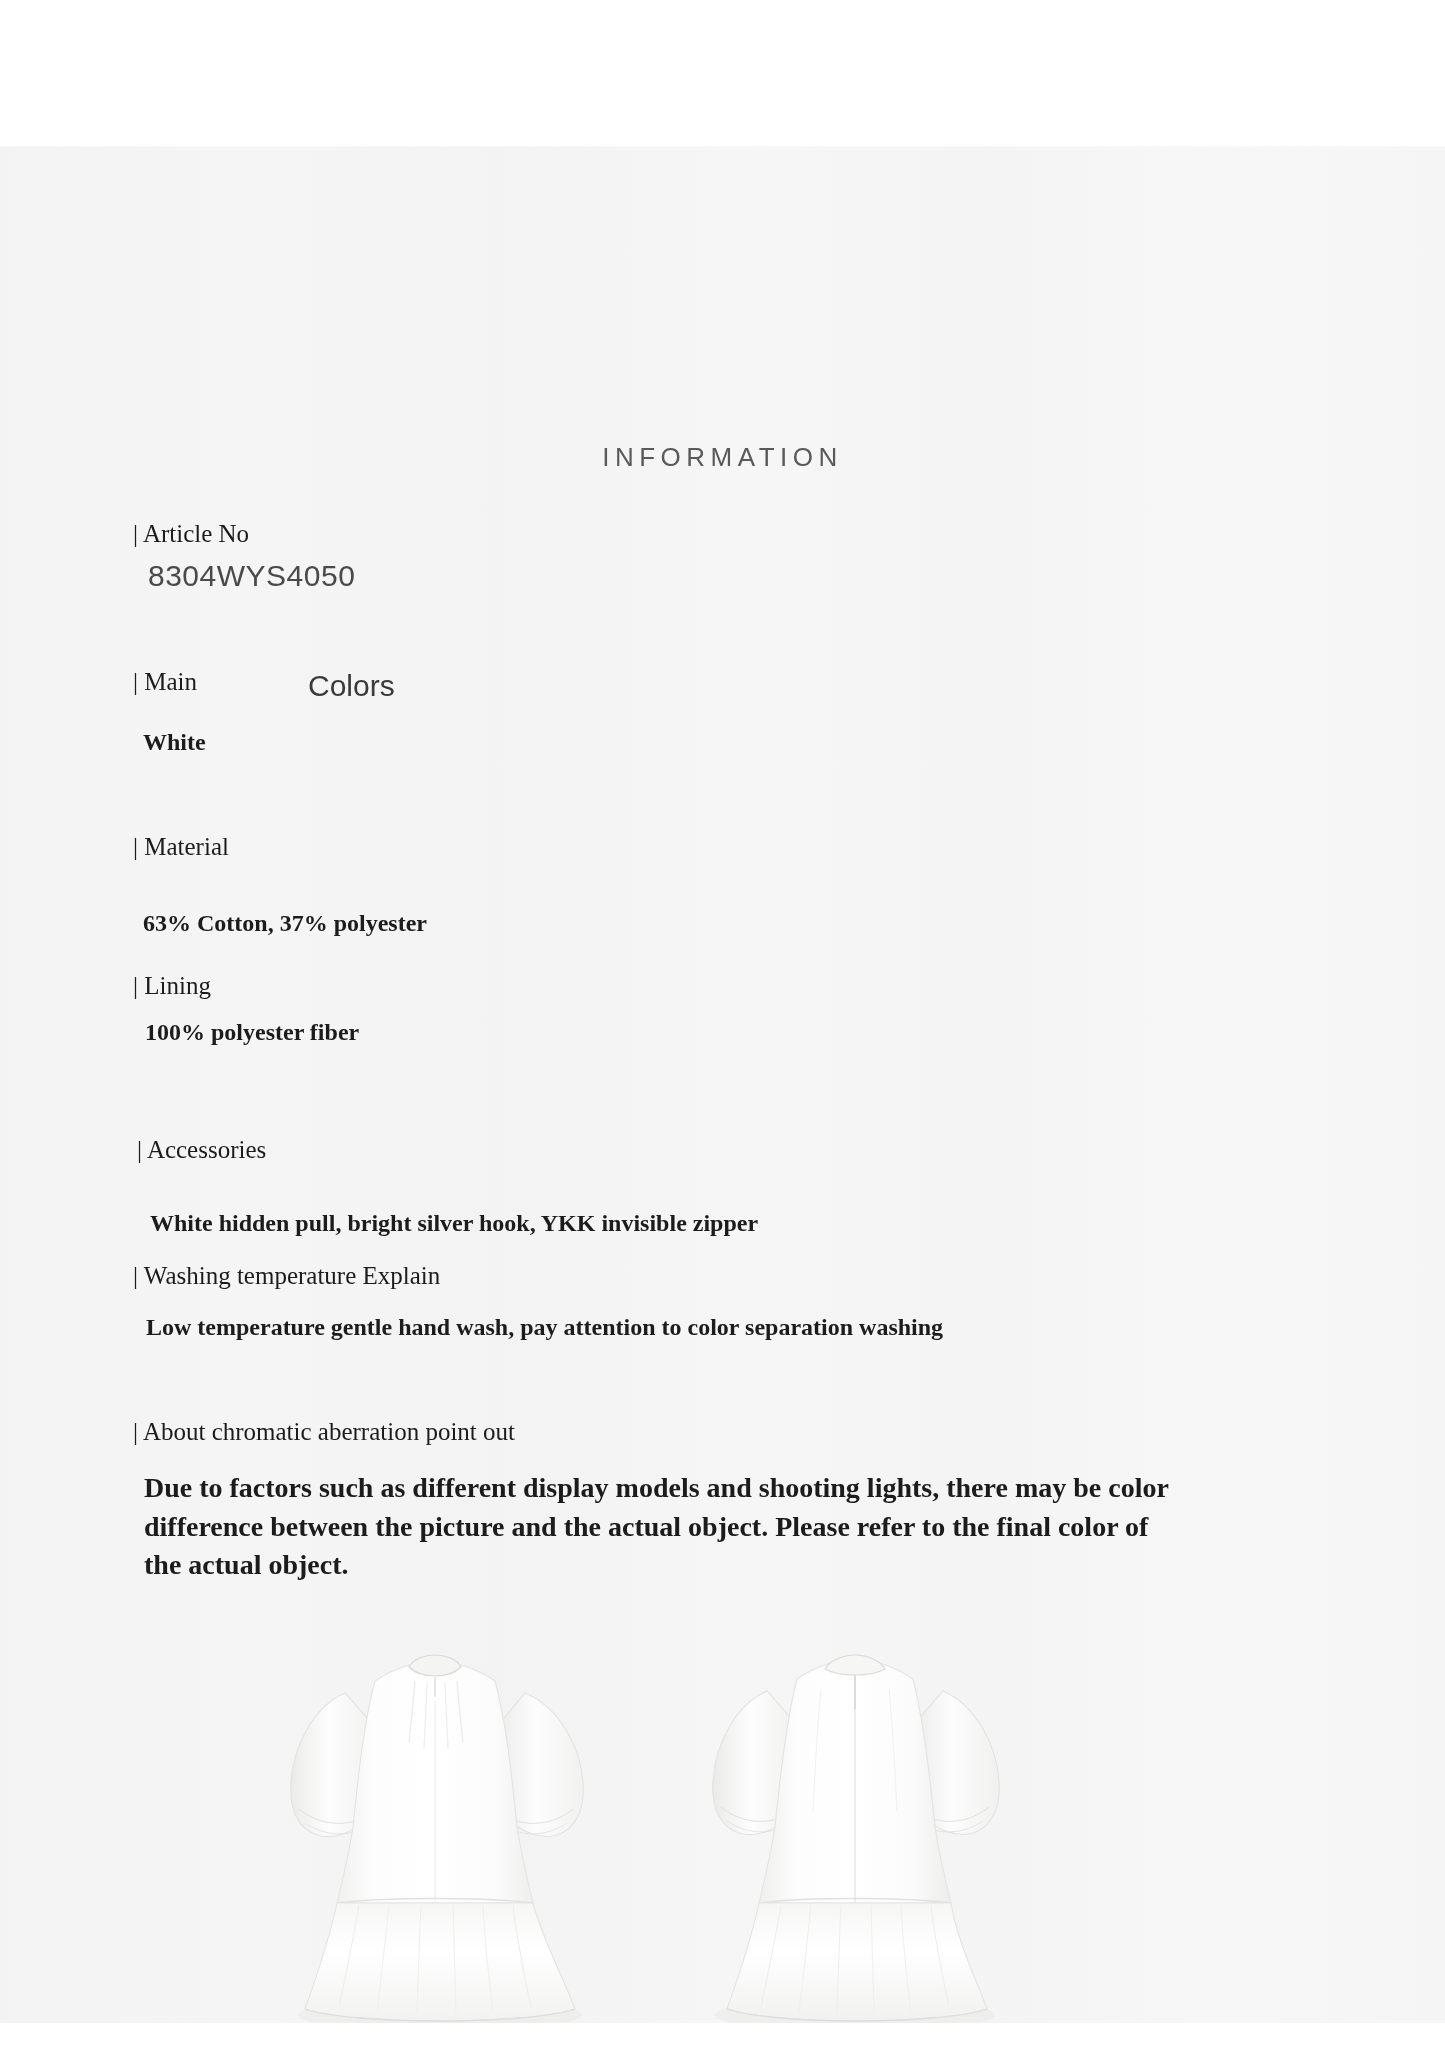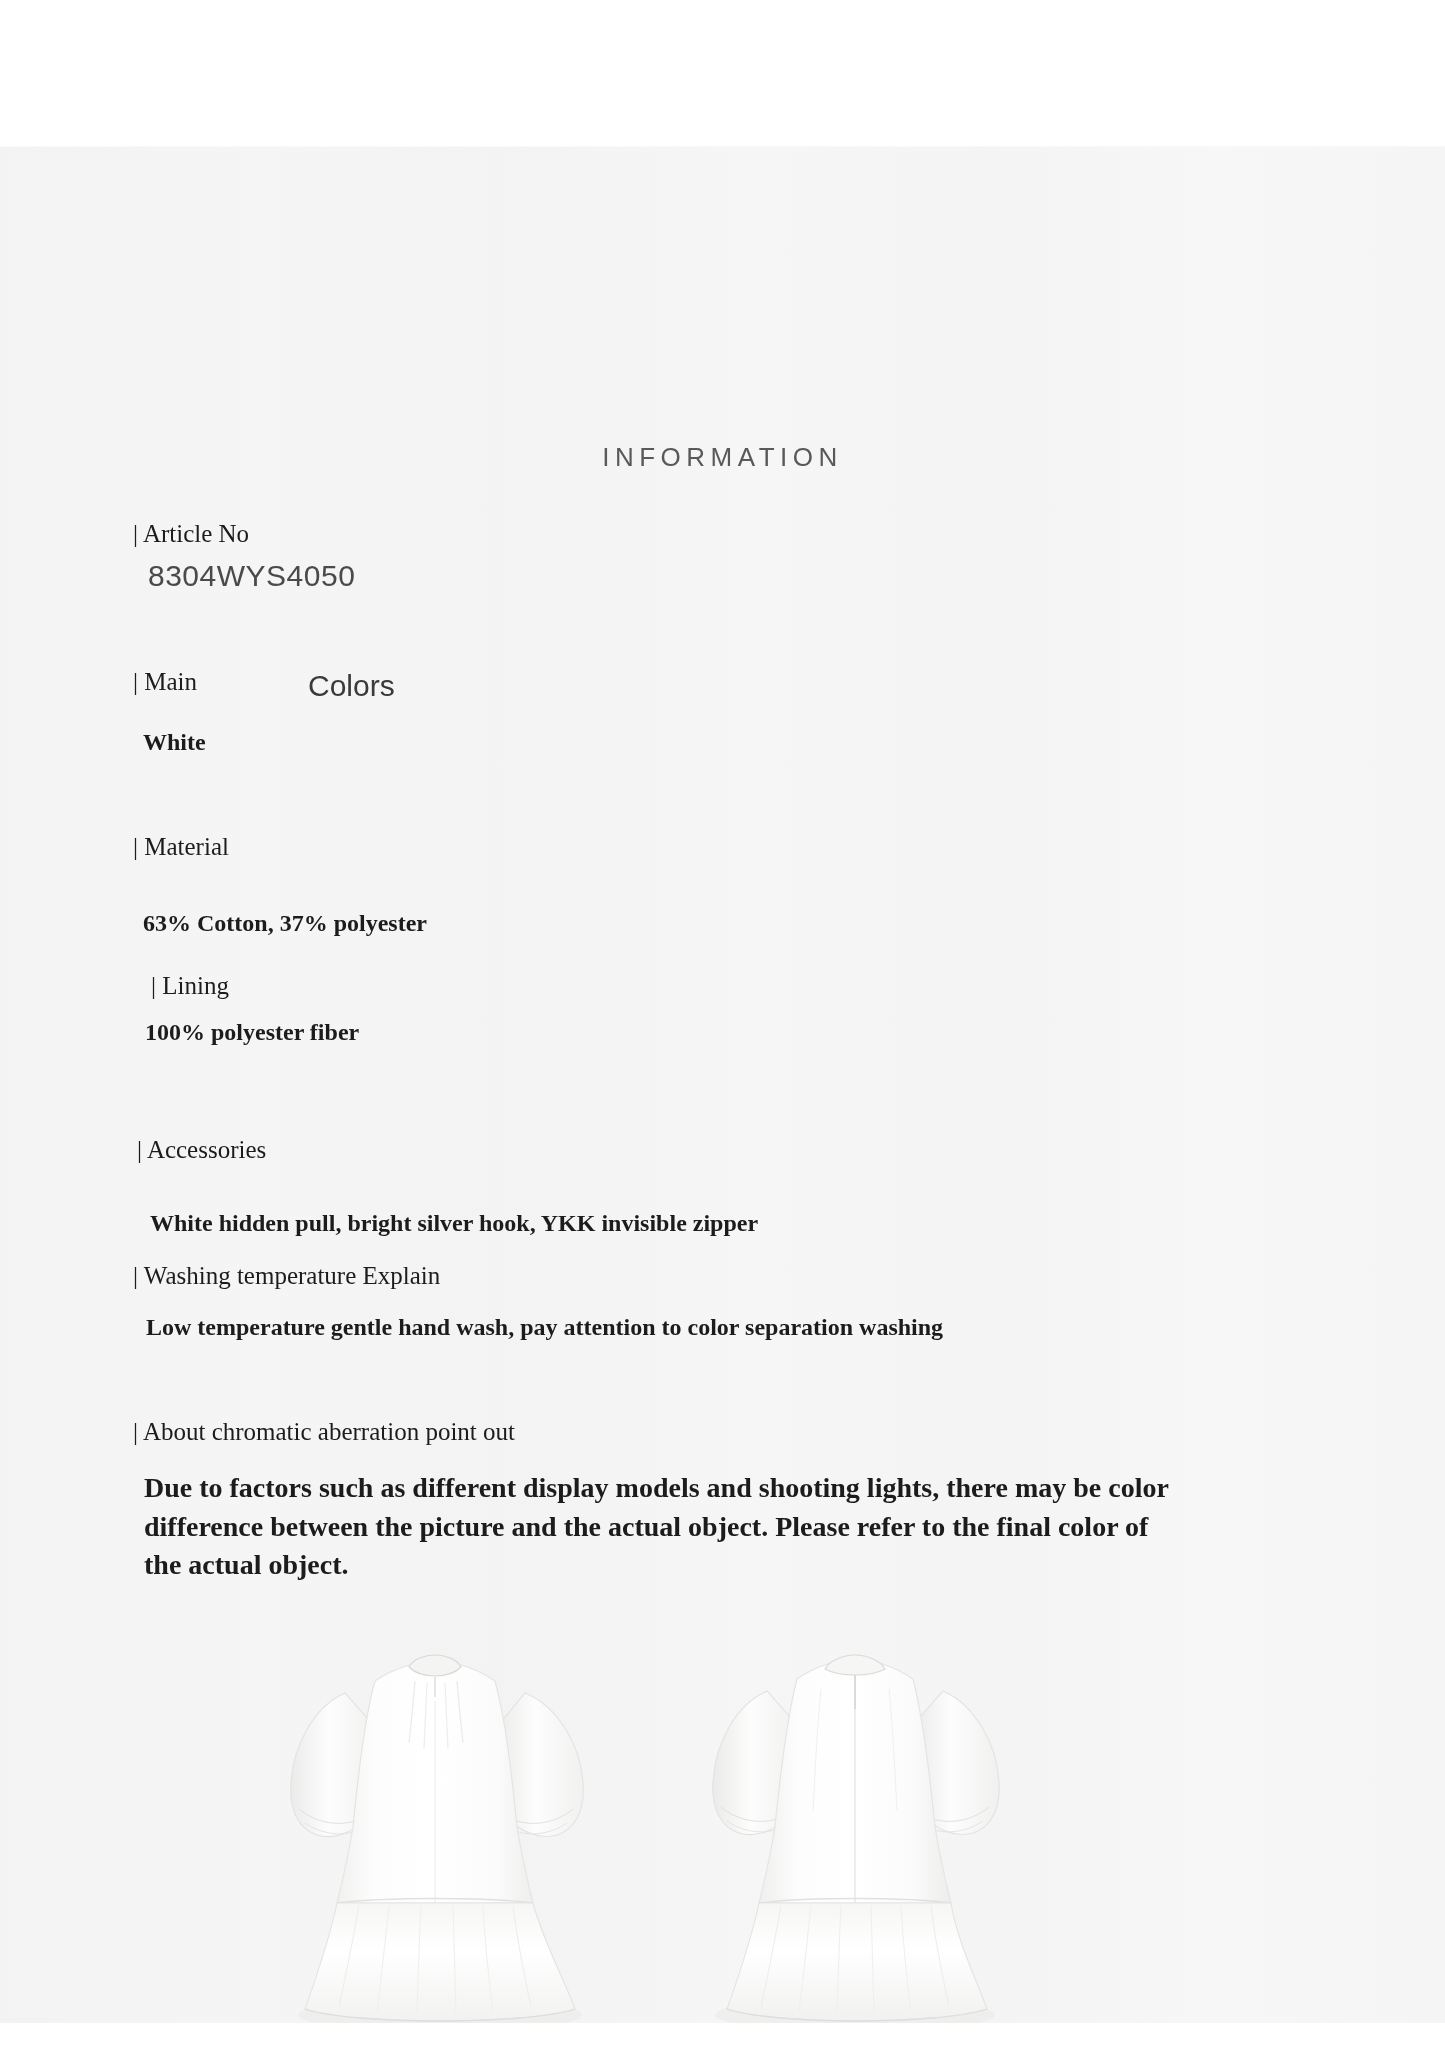--- a/index.html
+++ b/index.html
@@ -130,21 +130,21 @@
   .p-article-label  { position:absolute; left:133px; top:0px; }
   .p-article-value  { position:absolute; left:148px; top:40px; }
 
   .p-main-label     { position:absolute; left:133px; top:148px; }
   .p-main-colors    { position:absolute; left:308px; top:150px; }
   .p-main-value     { position:absolute; left:143px; top:207px; }
 
   .p-material-label { position:absolute; left:133px; top:313px; }
   .p-material-value { position:absolute; left:143px; top:388px; }
 
-  .p-lining-label   { position:absolute; left:151px; top:452px;text-align:center; }
+  .p-lining-label   { position:absolute; left:133px; top:452px;text-align:center; }
   .p-lining-value   { position:absolute; left:145px; top:497px; }
 
   .p-acc-label      { position:absolute; left:137px; top:600px;margin-top:16px; }
   .p-acc-value      { position:absolute; left:150px; top:648px;margin-top:40px; }
 
   .p-wash-label     { position:absolute; left:133px; top:742px; }
   .p-wash-value     { position:absolute; left:146px; top:792px; }
 
   .p-chrom-label    { position:absolute; left:133px; top:898px; }
   .p-chrom-para     { position:absolute; left:144px; top:950px; }

